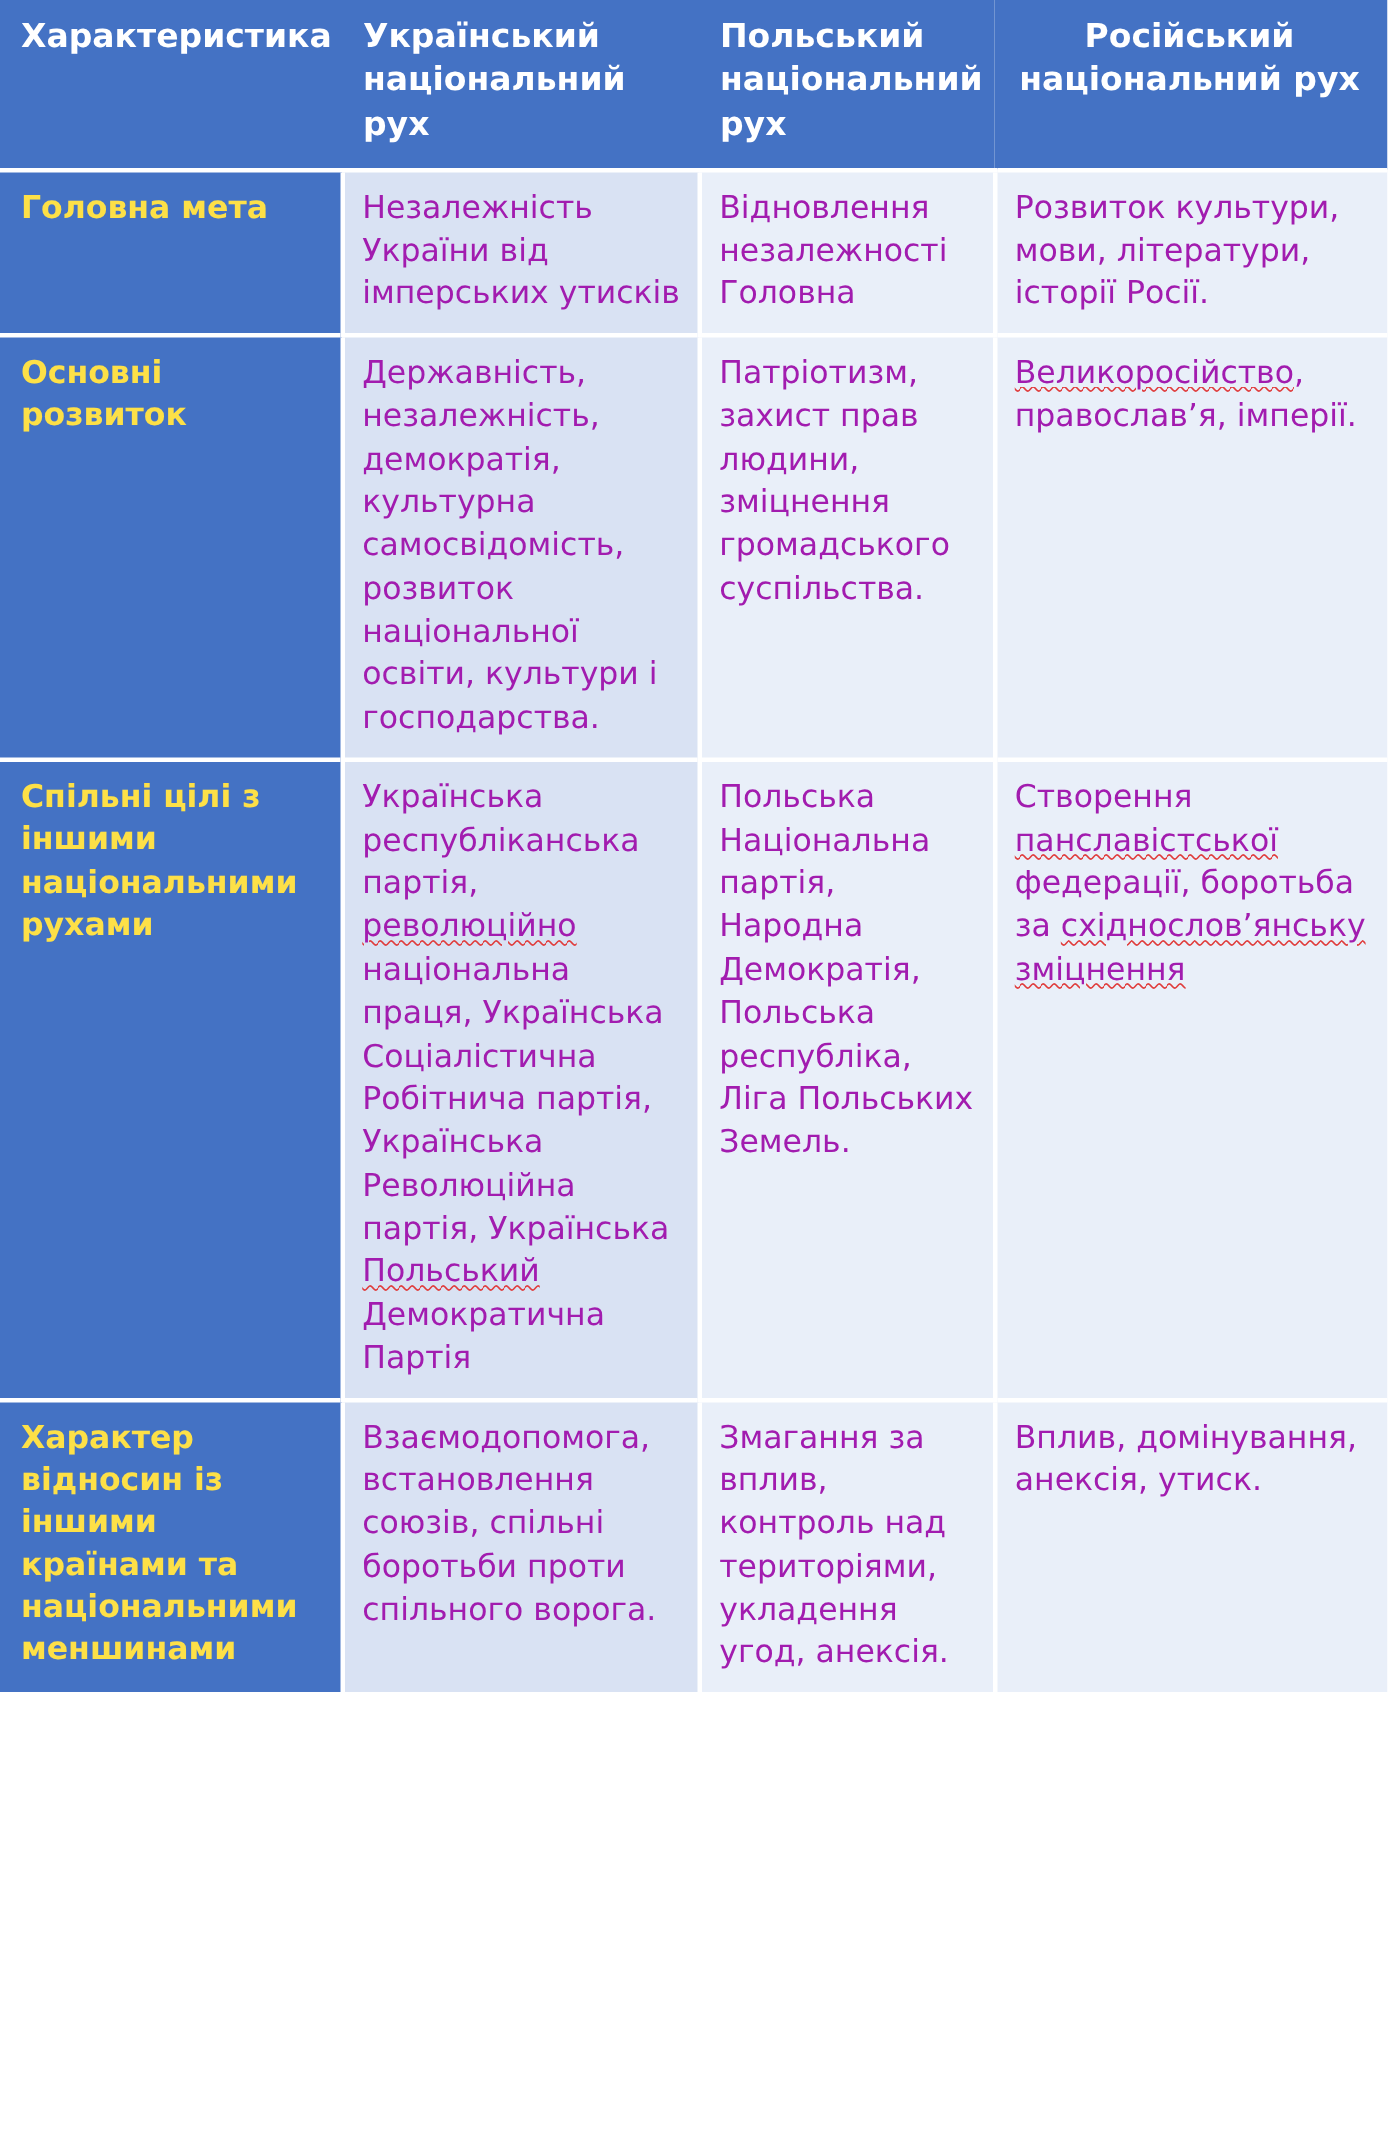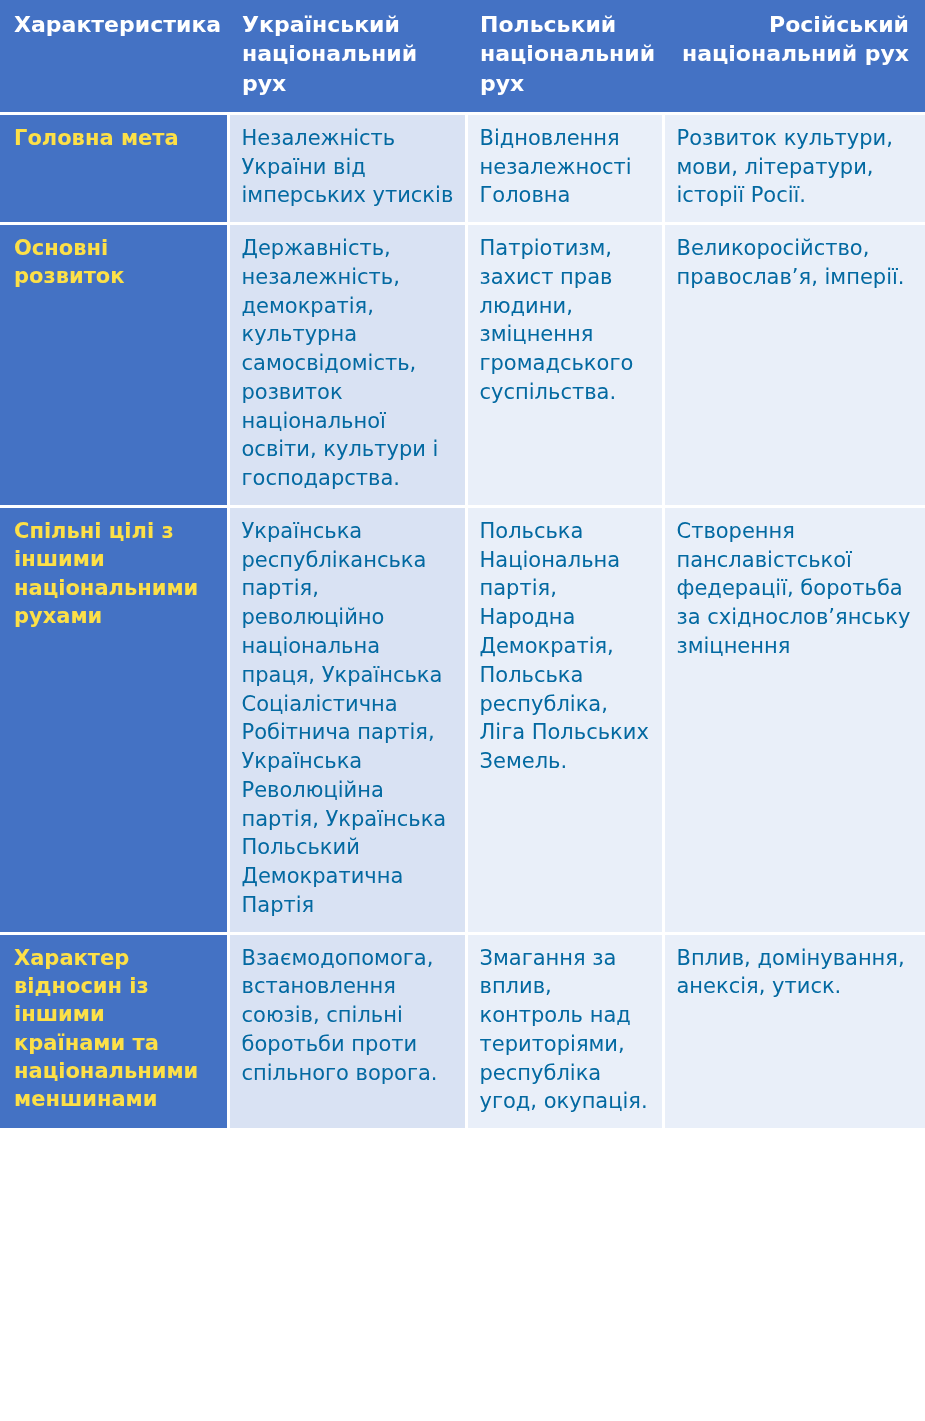--- a/index.html
+++ b/index.html
@@ -31,49 +31,50 @@
     color: #ffffff;
     font-weight: bold;
     font-size: 22px;
     line-height: 1.33;
     vertical-align: top;
     text-align: left;
     padding: 10px 12px 14px 14px;
     border: none;
   }
   thead th.align-right {
-    text-align: right;
+    text-align: center;
     padding-right: 16px;
   }
 
   tbody th.rowhead {
     background: #4472C4;
     color: #fde047;
     font-weight: bold;
     font-size: 21px;
     line-height: 1.35;
     vertical-align: top;
     text-align: left;
     padding: 9px 10px 12px 14px;
     border-top: 3px solid #ffffff;
   }
   tbody td {
     font-size: 21px;
     line-height: 1.37;
     vertical-align: top;
     text-align: left;
     padding: 9px 10px 12px 12px;
-    color: #0369a1;
+    color: #a21caf;
     border-top: 3px solid #ffffff;
     border-left: 3px solid #ffffff;
   }
   tbody td.shade-a { background: #D9E2F3; }
   tbody td.shade-b { background: #E9EFF9; }
 
   .spell {
+    text-decoration: underline;
     text-decoration-style: wavy;
     text-decoration-color: #E03C3C;
     text-decoration-thickness: 1px;
     text-underline-offset: 2px;
   }
 </style>
 </head>
 <body>
 
 <div class="table-wrap">
@@ -107,18 +108,18 @@
       </tr>
       <tr>
         <th class="rowhead">Спільні цілі з іншими національними рухами</th>
         <td class="shade-a">Українська республіканська партія, <span class="spell">революційно</span> національна праця, Українська Соціалістична Робітнича партія, Українська Революційна партія, Українська <span class="spell">Польський</span> Демократична Партія</td>
         <td class="shade-b">Польська Національна партія, Народна Демократія, Польська республіка, Ліга Польських Земель.</td>
         <td class="shade-b">Створення <span class="spell">панславістської</span> федерації, боротьба за <span class="spell">східнослов’янську</span> <span class="spell">зміцнення</span></td>
       </tr>
       <tr>
         <th class="rowhead">Характер відносин із іншими країнами та національними меншинами</th>
         <td class="shade-a">Взаємодопомога, встановлення союзів, спільні боротьби проти спільного ворога.</td>
-        <td class="shade-b">Змагання за вплив, контроль над територіями, республіка угод, окупація.</td>
+        <td class="shade-b">Змагання за вплив, контроль над територіями, укладення угод, анексія.</td>
         <td class="shade-b">Вплив, домінування, анексія, утиск.</td>
       </tr>
     </tbody>
   </table>
 </div>
 
 </body></html>

